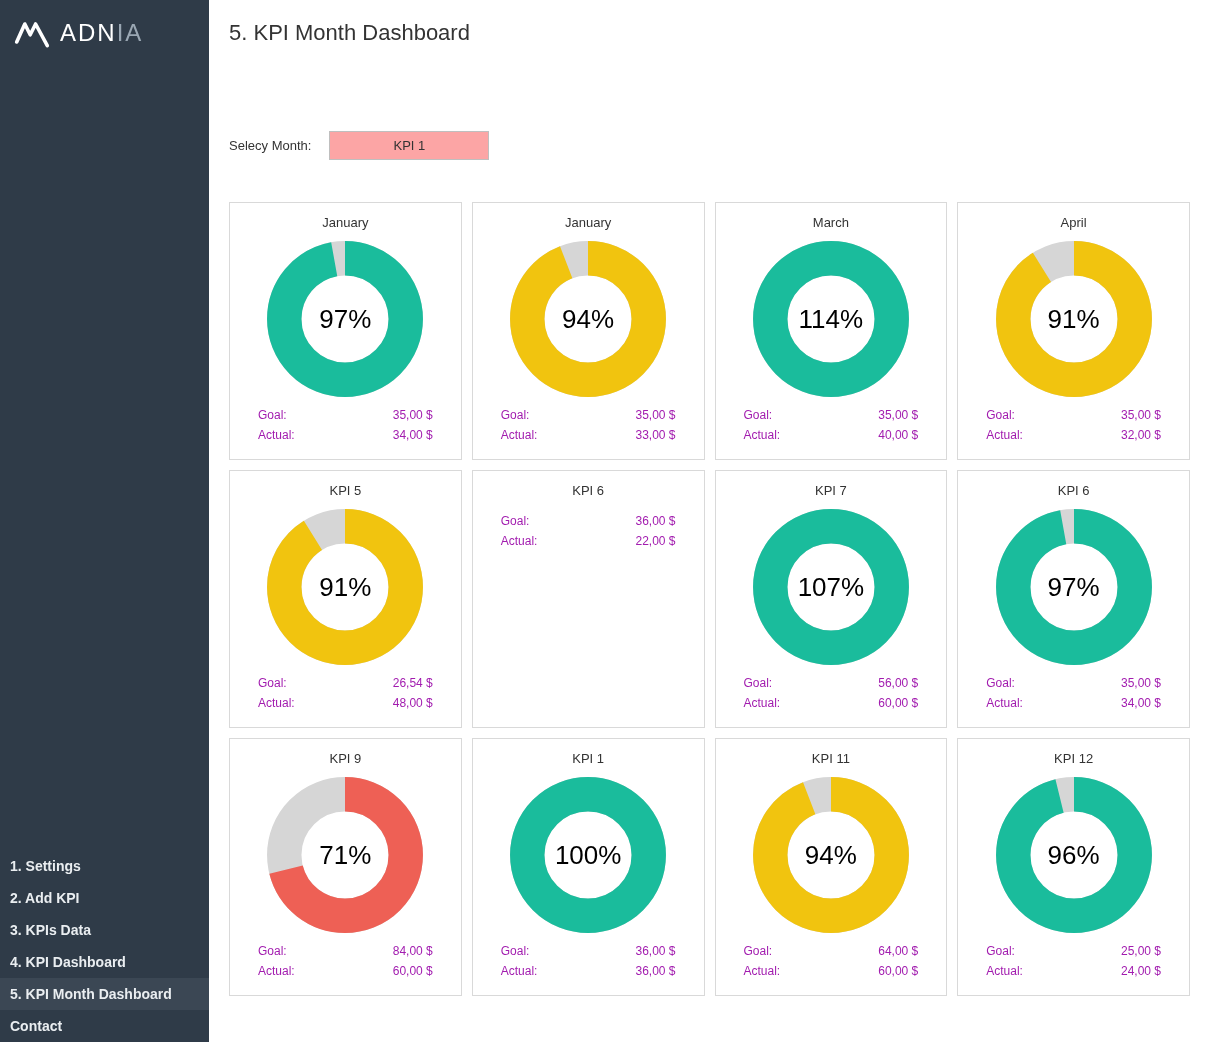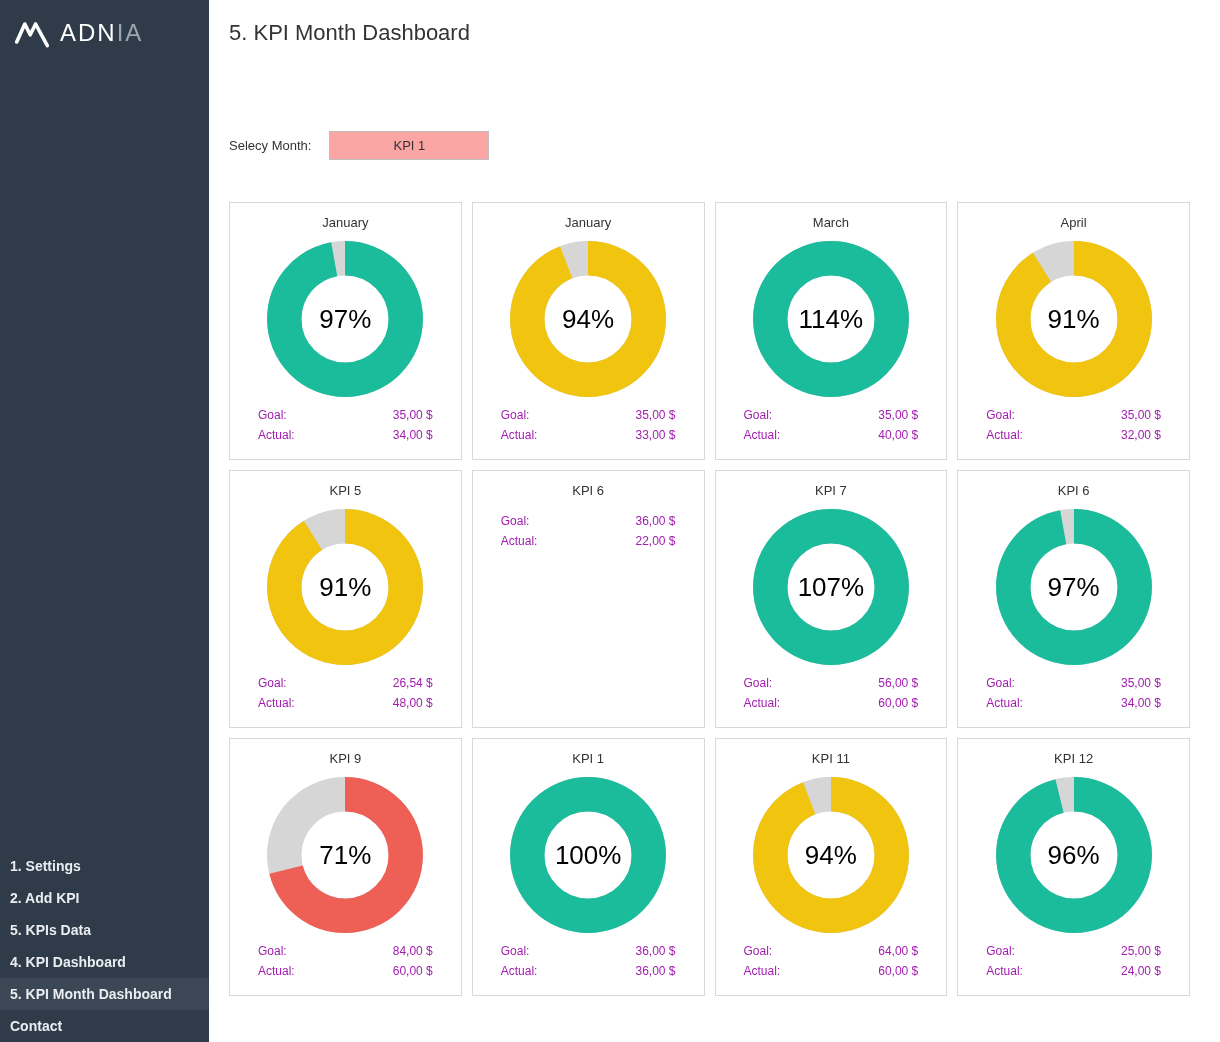--- a/index.html
+++ b/index.html
@@ -136,21 +136,21 @@
         <path d="M3 30 L12 10 L18 22 L24 10 L37 34" stroke="#ffffff" stroke-width="4" fill="none" stroke-linecap="round" stroke-linejoin="round"></path>
       </svg>
     </span>
     <span class="logo-text">
       <span>ADN</span><span class="grey">IA</span>
     </span>
   </div>
   <ul class="nav" id="nav-list">
       <li>1. Settings</li>
       <li>2. Add KPI</li>
-      <li>5. KPIs Data</li>
+      <li>3. KPIs Data</li>
       <li>4. KPI Dashboard</li>
       <li class="active">5. KPI Month Dashboard</li>
       <li>Contact</li>
     </ul>
 </aside>
 
 <main class="main">
   <h1 class="page-title">5. KPI Month Dashboard</h1>
 
   <div class="select-row">

